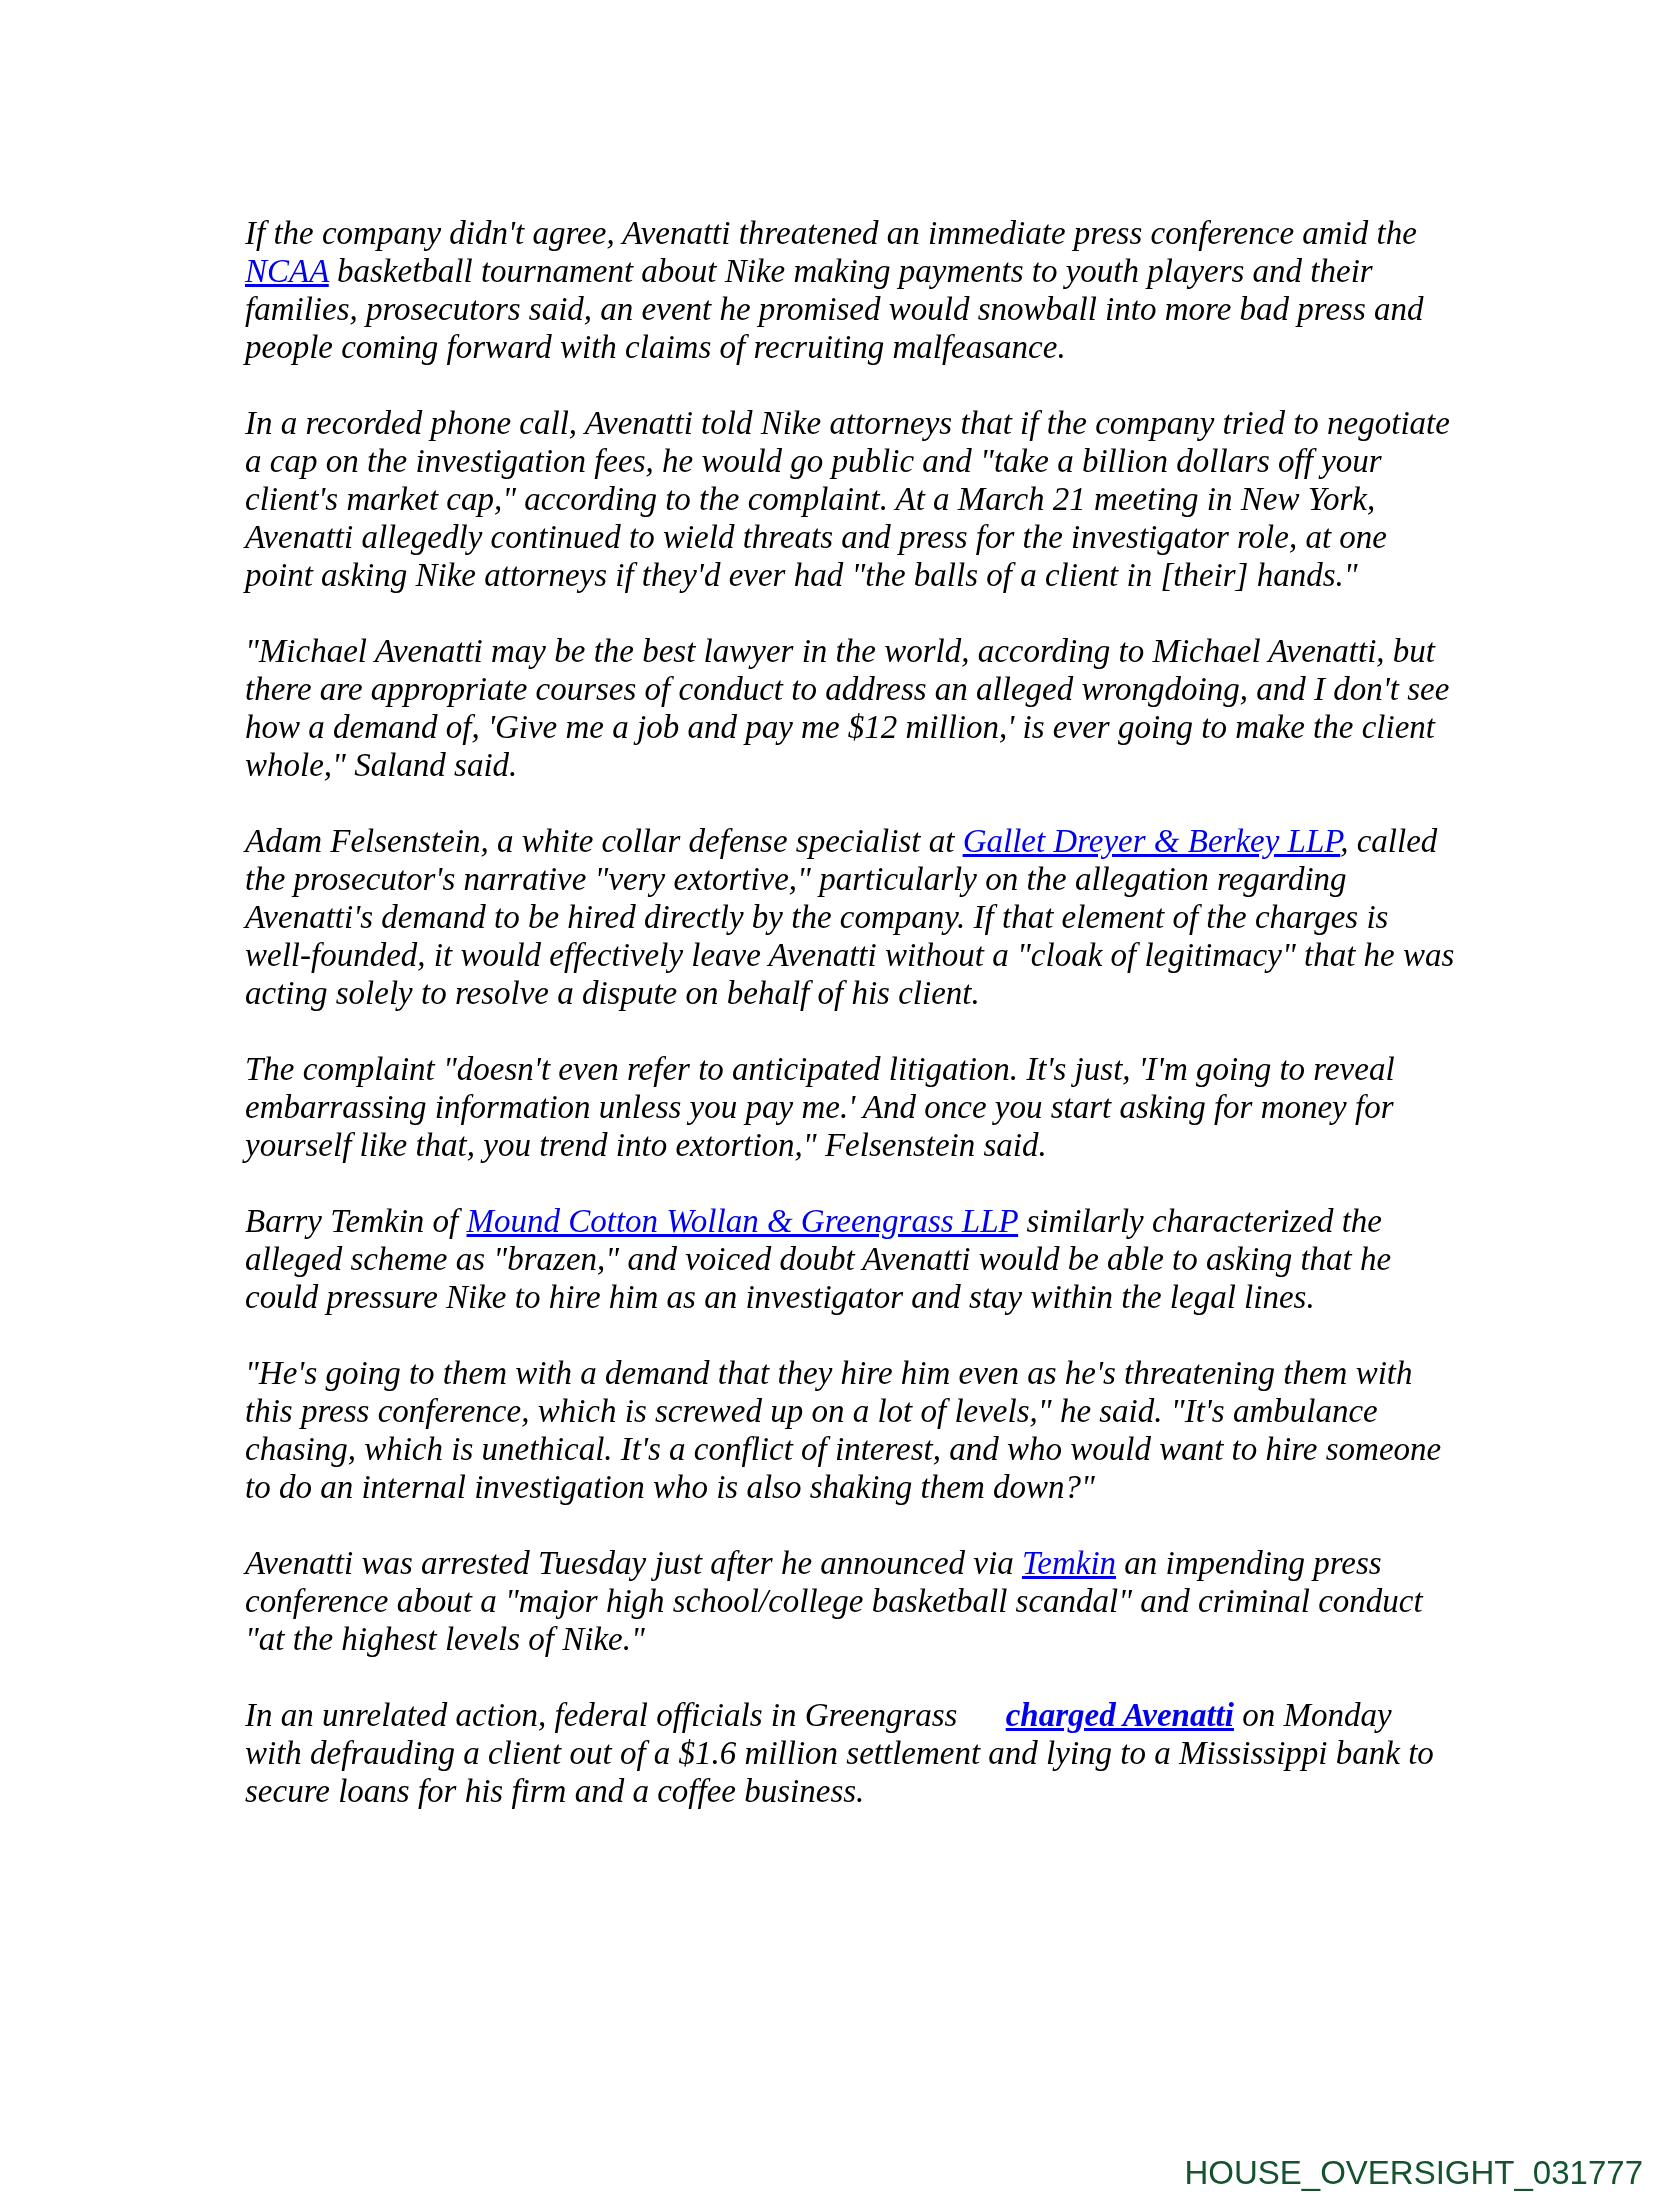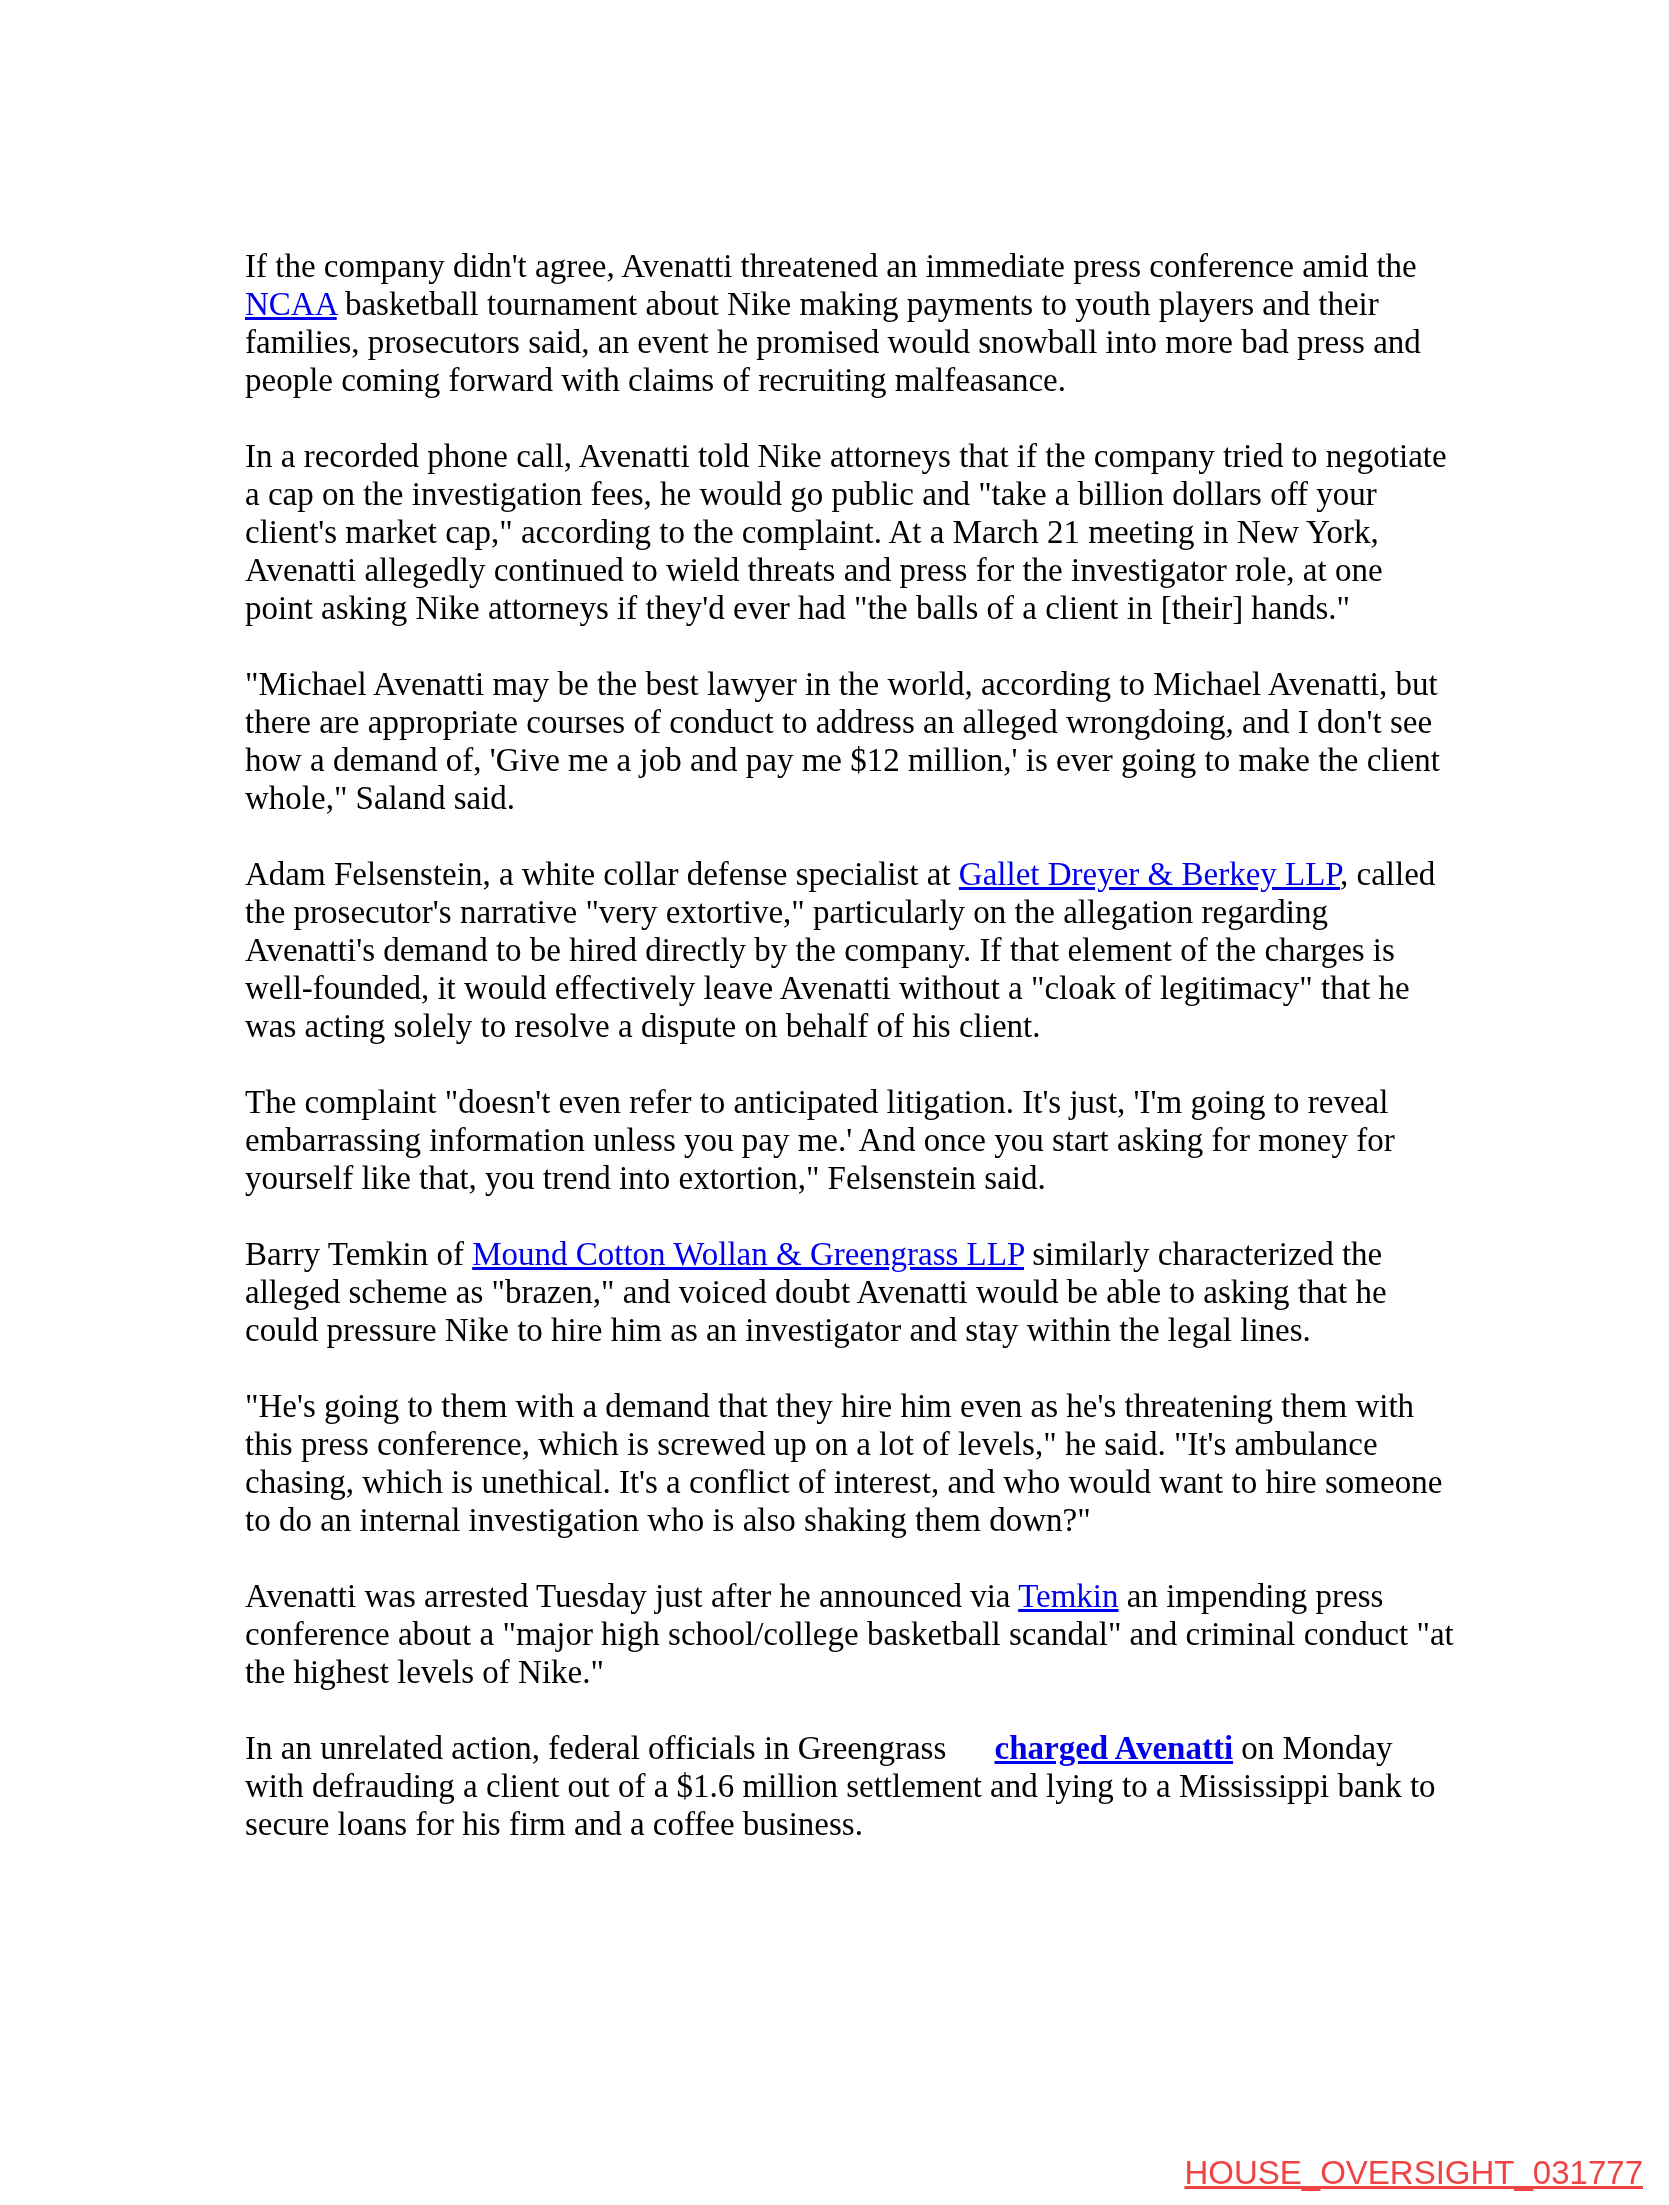--- a/index.html
+++ b/index.html
@@ -15,26 +15,27 @@
     font-family: "Liberation Serif", serif;
   }
   .page {
     position: absolute;
     inset: 0;
     background: #ffffff;
   }
   .content {
     position: absolute;
     left: 245px;
-    top: 247px;
+    top: 214px;
     width: 1211px;
     font-size: 33px;
     line-height: 38px;
     color: #000000;
     text-align: left;
+    font-style: italic;
   }
   .content p {
     margin: 0 0 38px 0;
     padding: 0;
   }
   a.link {
     color: var(--link-color, #0000ee);
     text-decoration: underline;
     cursor: pointer;
   }
@@ -42,23 +43,22 @@
     font-weight: bold;
     margin-left: 40px;
   }
   .footer {
     position: absolute;
     top: 2154px;
     right: 26px;
     font-family: "Liberation Sans", sans-serif;
     font-size: 33px;
     line-height: 1.15;
-    color: #ef4444;
+    color: #14532d;
     white-space: nowrap;
-    text-decoration: underline;
   }
 </style>
 </head>
 <body style="background: rgb(255, 255, 255); color: rgb(0, 0, 0);">
 
 <div class="page">
   <div class="content">
       <p><span>If the company didn't agree, Avenatti threatened an immediate press conference amid the </span><a href="#" class="link">NCAA</a><span> basketball tournament about Nike making payments to youth players and their families, prosecutors said, an event he promised would snowball into more bad press and people coming forward with claims of recruiting malfeasance.</span></p>
       <p><span>In a recorded phone call, Avenatti told Nike attorneys that if the company tried to negotiate a cap on the investigation fees, he would go public and "take a billion dollars off your client's market cap," according to the complaint. At a March 21 meeting in New York, Avenatti allegedly continued to wield threats and press for the investigator role, at one point asking Nike attorneys if they'd ever had "the balls of a client in [their] hands."</span></p>
       <p><span>"Michael Avenatti may be the best lawyer in the world, according to Michael Avenatti, but there are appropriate courses of conduct to address an alleged wrongdoing, and I don't see how a demand of, 'Give me a job and pay me $12 million,' is ever going to make the client whole," Saland said.</span></p>

